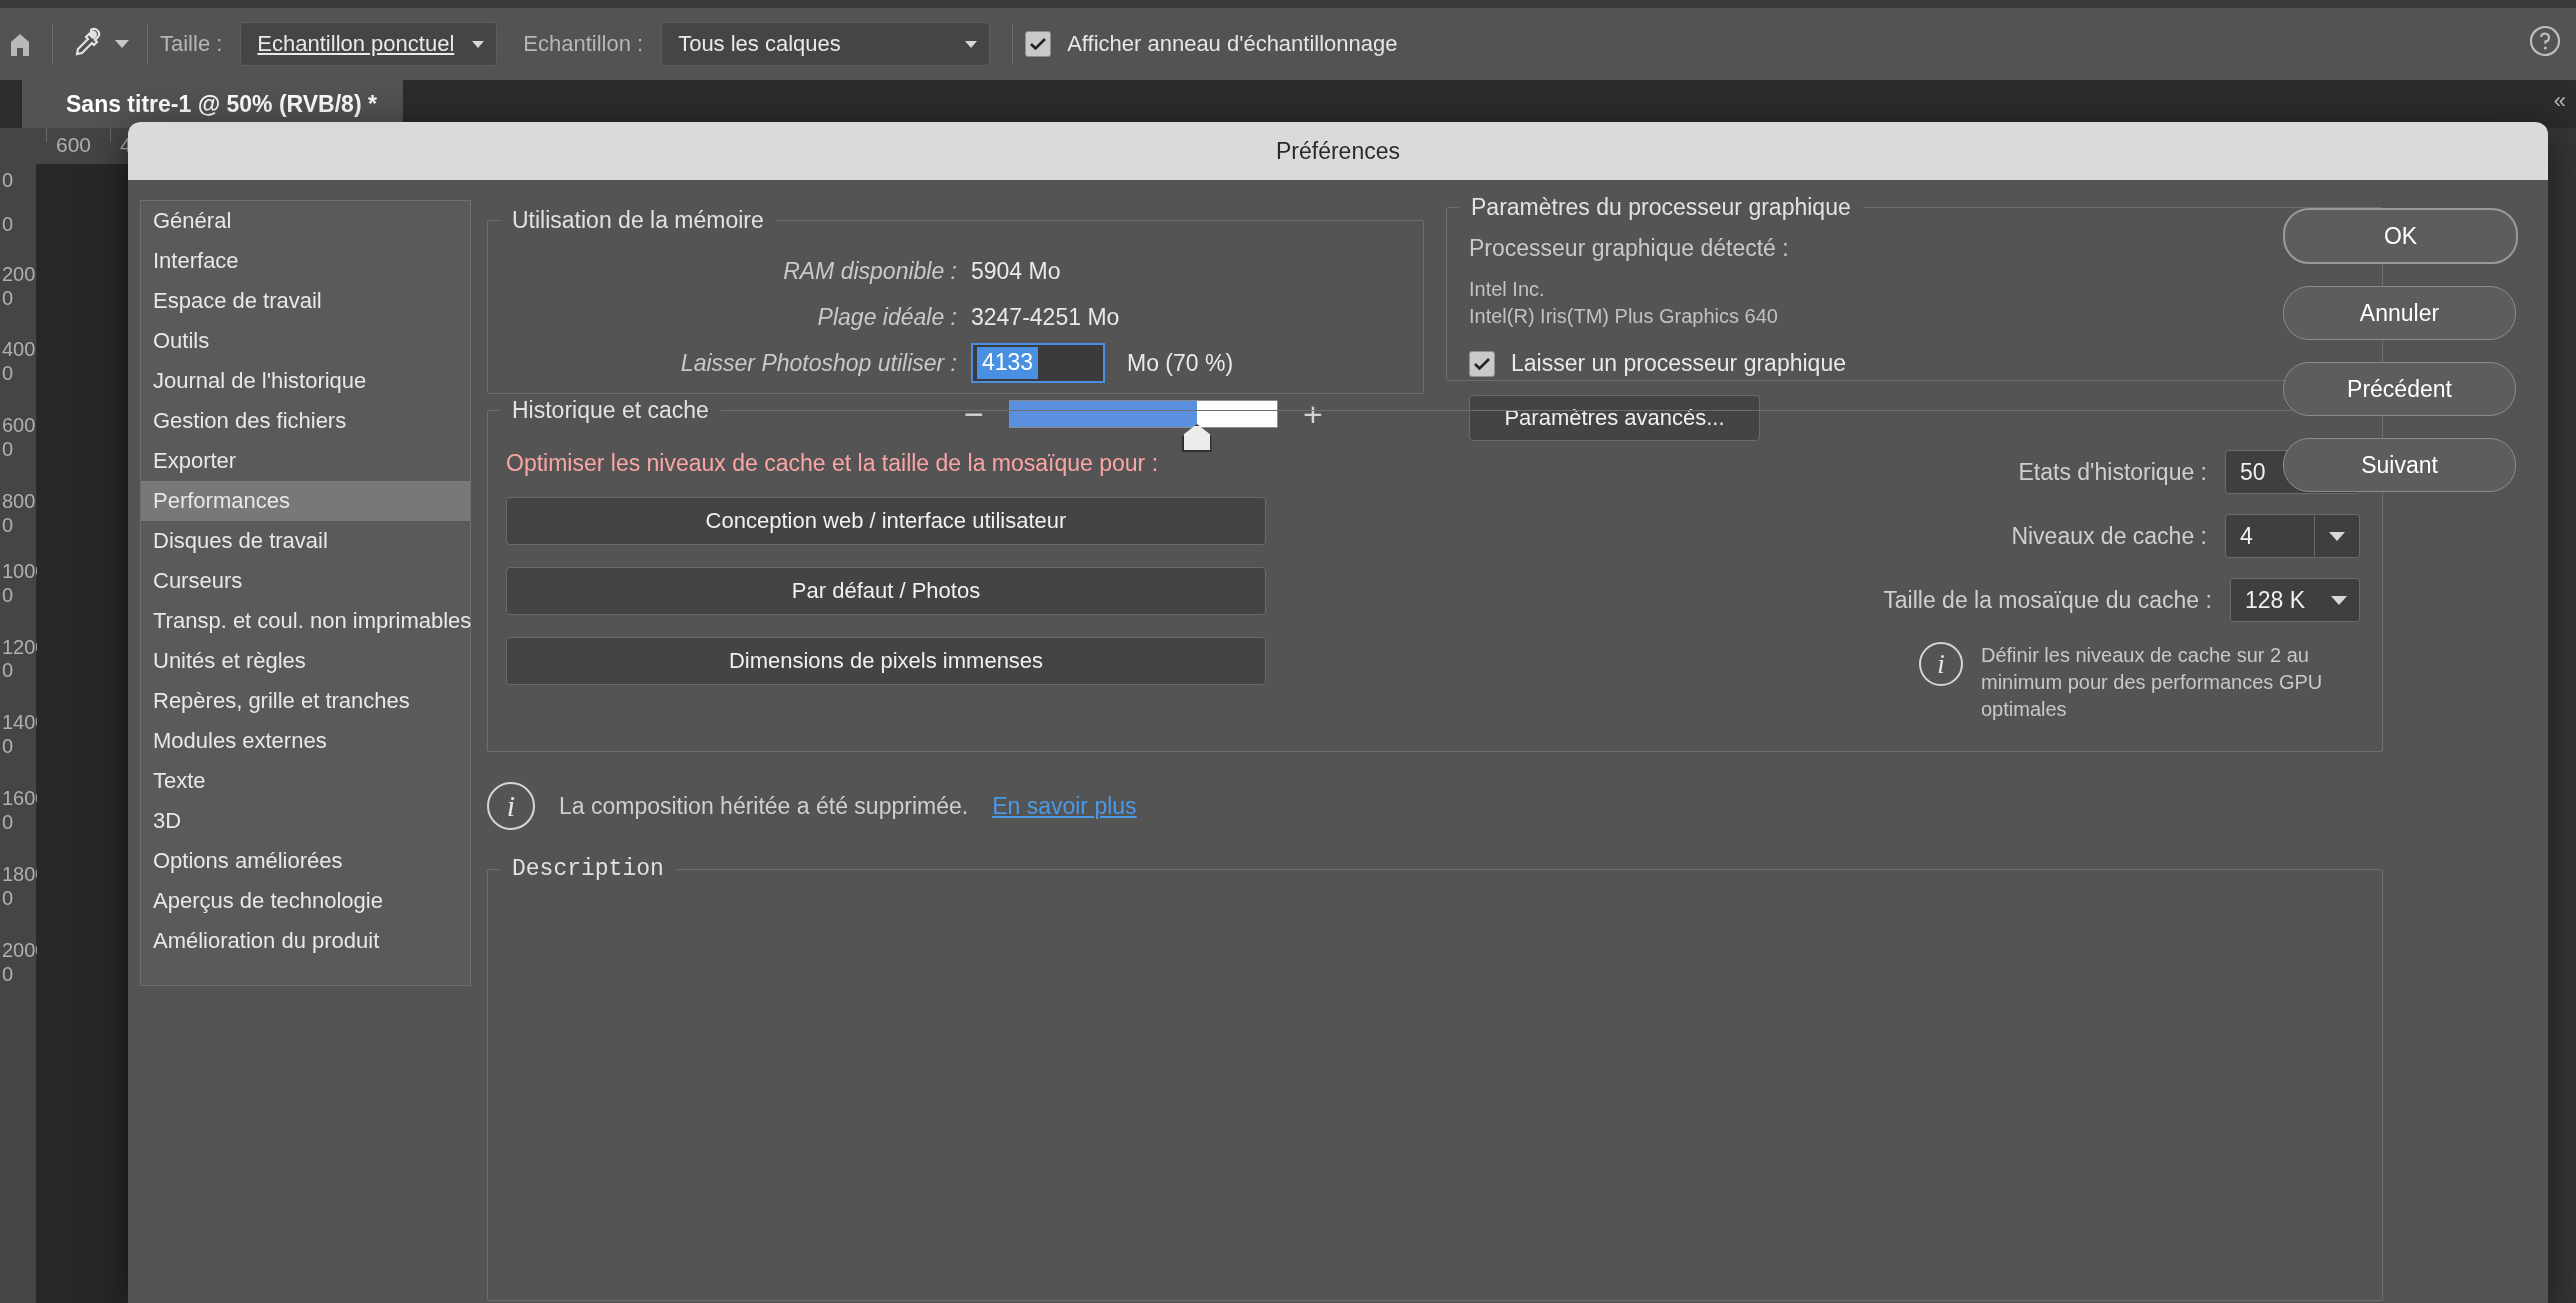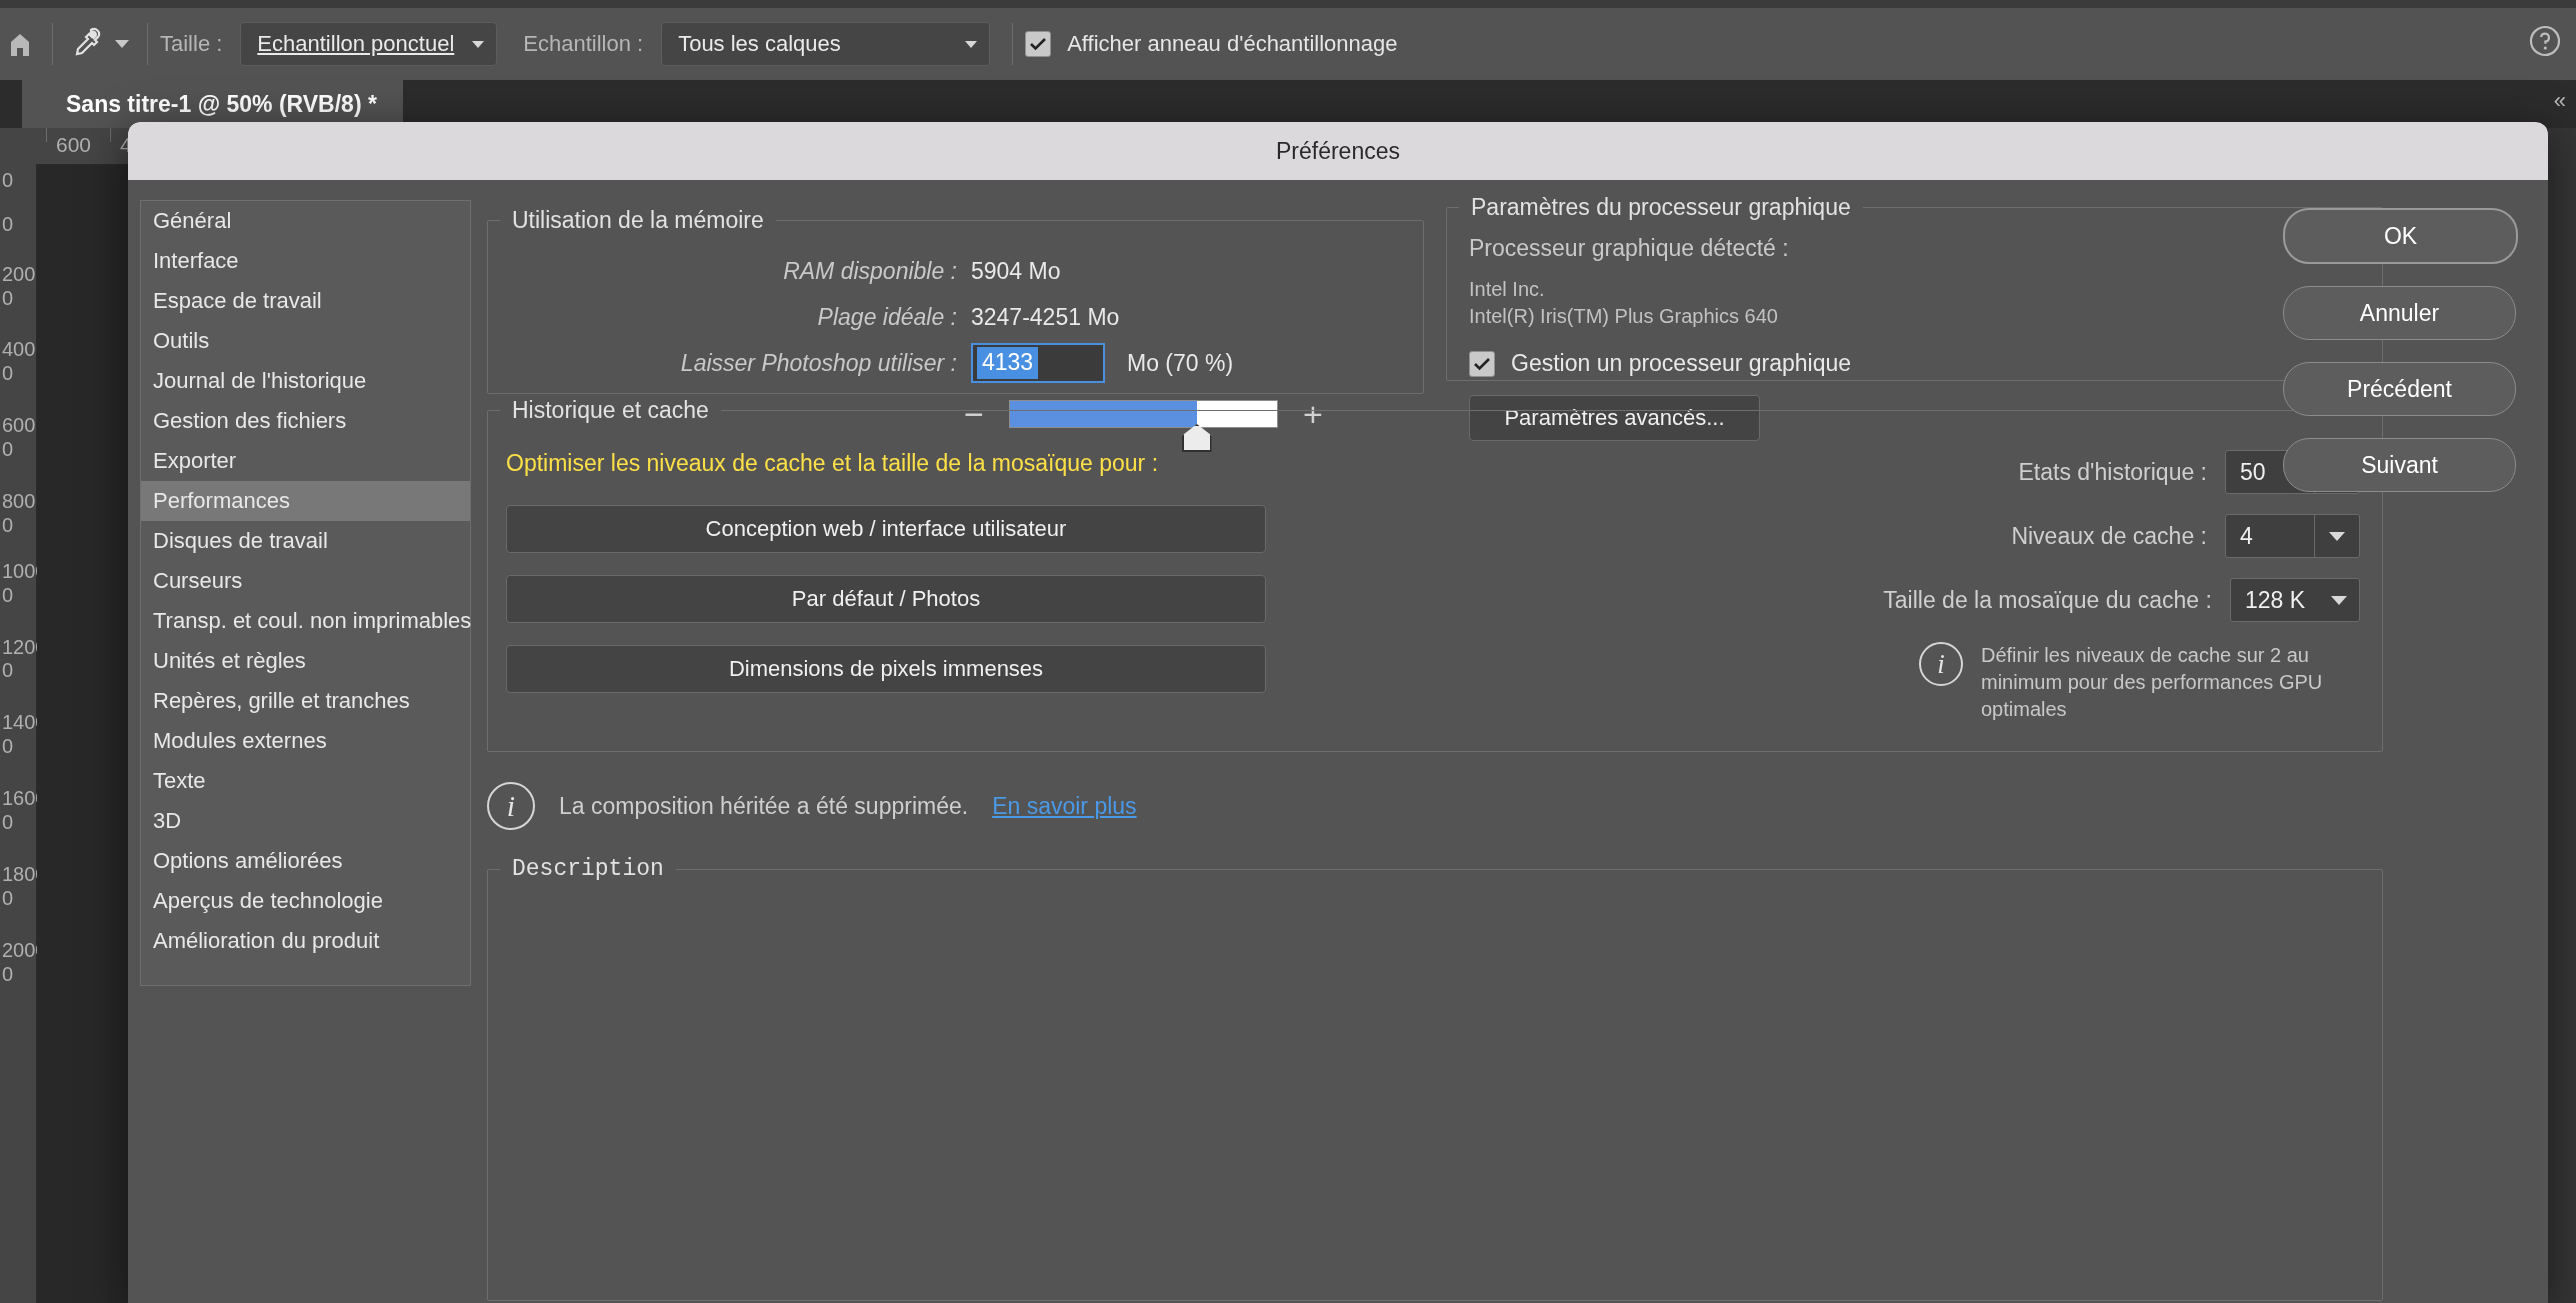--- a/index.html
+++ b/index.html
@@ -136,21 +136,21 @@
   .btn{
     background:#444444;border:1px solid #6a6a6a;border-radius:4px;
     color:#f0f0f0;font-size:22px;height:44px;display:flex;align-items:center;justify-content:center;
     white-space:nowrap;
   }
   .gpu-btn{width:289px;margin-top:18px;}
 
   
   #grp-cache{left:0;top:203px;width:1894px;height:353px;}
   .cache-left{position:absolute;left:18px;top:26px;width:758px;}
-  .cache-q{color:#fde047;font-size:23px;margin-bottom:28px;}
+  .cache-q{color:#fca5a5;font-size:23px;margin-bottom:20px;}
   .cache-btn{width:758px;margin-bottom:22px;height:46px;}
   .cache-right{position:absolute;right:22px;top:26px;width:758px;}
   .cr-row{display:flex;align-items:center;justify-content:flex-end;gap:18px;margin-bottom:20px;}
   .cr-lab{color:#cfcfcf;font-size:23px;white-space:nowrap;}
   .dd{
     background:#3f3f3f;border:1px solid #6a6a6a;border-radius:3px;height:42px;
     display:flex;align-items:center;color:#f0f0f0;font-size:23px;
   }
   .dd .val{padding:0 14px;min-width:60px;}
   .dd .arrowbox{border-left:1px solid #6a6a6a;width:44px;height:100%;
@@ -379,21 +379,21 @@
           <div class="gpu-inner">
             <div class="gpu-head">Processeur graphique détecté :</div>
             <div class="gpu-line">Intel Inc.</div>
             <div class="gpu-line">Intel(R) Iris(TM) Plus Graphics 640</div>
             <div class="cb-row gpu-check">
               <span class="checkbox">
                 <svg width="18" height="14" viewBox="0 0 18 14">
                     <path d="M2 7 L6.5 11.5 L16 2" fill="none" stroke="#222" stroke-width="2.6"></path>
                   </svg>
               </span>
-              <span class="cb-text">Gestion un processeur graphique</span>
+              <span class="cb-text">Laisser un processeur graphique</span>
             </div>
             <div class="btn gpu-btn">Paramètres avancés...</div>
           </div>
         </fieldset>
 
         <fieldset class="grp" id="grp-cache">
           <legend>Historique et cache</legend>
 
           <div class="cache-left">
             <div class="cache-q">Optimiser les niveaux de cache et la taille de la mosaïque pour :</div>

